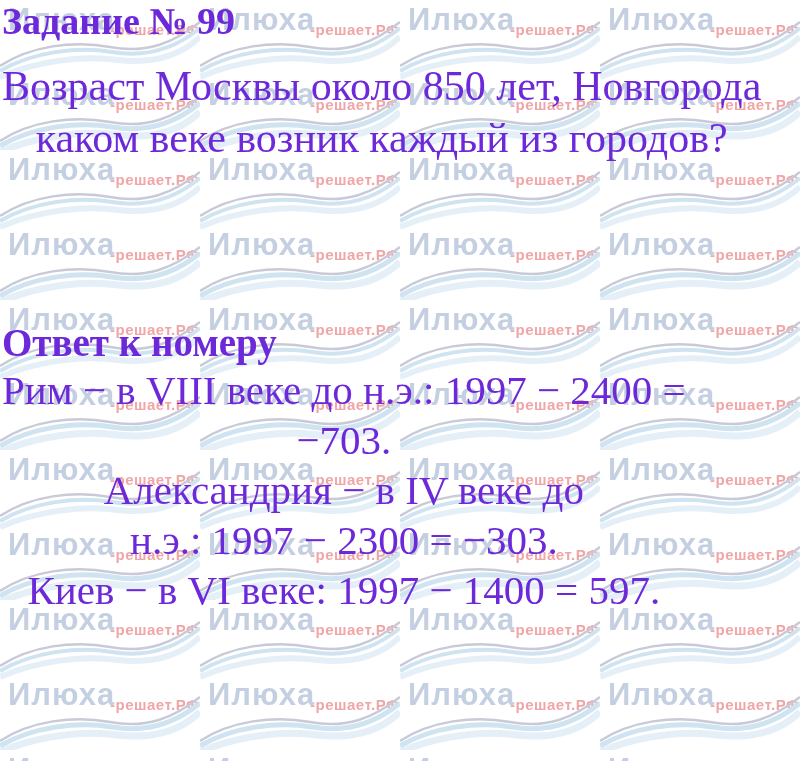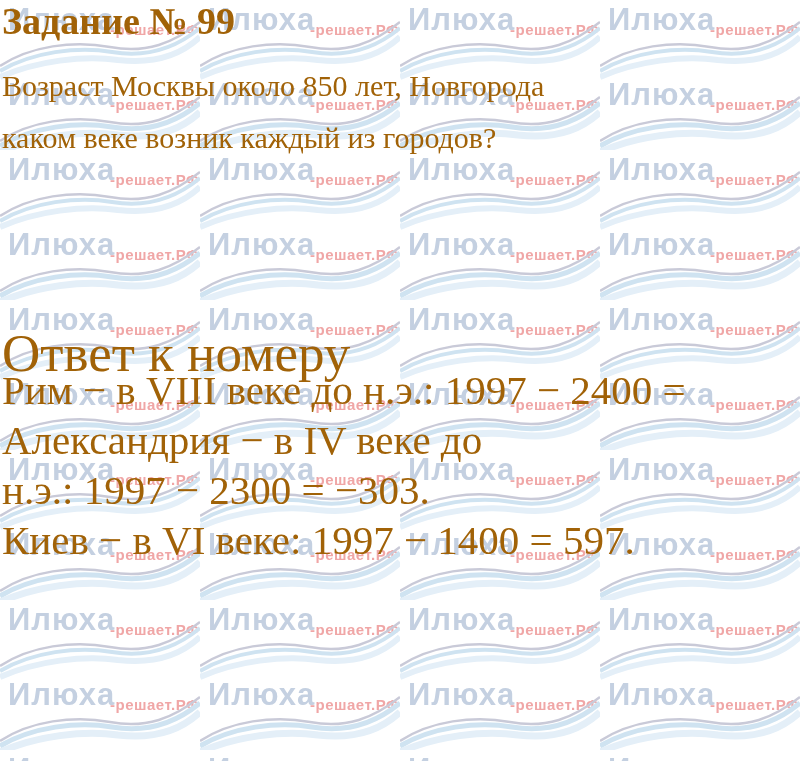--- a/index.html
+++ b/index.html
@@ -34,44 +34,45 @@
     font-size: 15px;
     letter-spacing: 0.5px;
   }
   .content-layer {
     position: absolute;
     top: 0;
     left: 0;
     width: 800px;
     height: 761px;
     z-index: 1;
-    color: #a16207;
+    color: #6d28d9;
+    text-align: center;
   }
   .page-title {
     position: absolute;
     left: 2px;
     top: 0;
     font-size: 38px;
     font-weight: 700;
     line-height: 42px;
     white-space: nowrap;
   }
   .problem-block {
     position: absolute;
     left: 2px;
     top: 60px;
-    font-size: 30px;
+    font-size: 42px;
     line-height: 52px;
   }
   .answer-heading {
     position: absolute;
     left: 2px;
-    top: 329px;
-    font-size: 53px;
-    font-weight: 400;
+    top: 319px;
+    font-size: 39px;
+    font-weight: 700;
     line-height: 48px;
     white-space: nowrap;
   }
   .answer-block {
     position: absolute;
     left: 2px;
     top: 365px;
     font-size: 41px;
     line-height: 50px;
   }
@@ -112,18 +113,19 @@
 
   <div class="problem-block">
     <div class="text-line">Возраст Москвы около 850 лет, Новгорода</div>
     <div class="text-line">каком веке возник каждый из городов?</div>
   </div>
 
   <div class="answer-heading">Ответ к номеру</div>
 
   <div class="answer-block">
     <div class="text-line">Рим − в VIII веке до н.э.: 1997 − 2400 =</div>
+    <div class="text-line">−703.</div>
     <div class="text-line">Александрия − в IV веке до</div>
     <div class="text-line">н.э.: 1997 − 2300 = −303.</div>
     <div class="text-line">Киев − в VI веке: 1997 − 1400 = 597.</div>
   </div>
 
 </div>
 
 </body></html>

